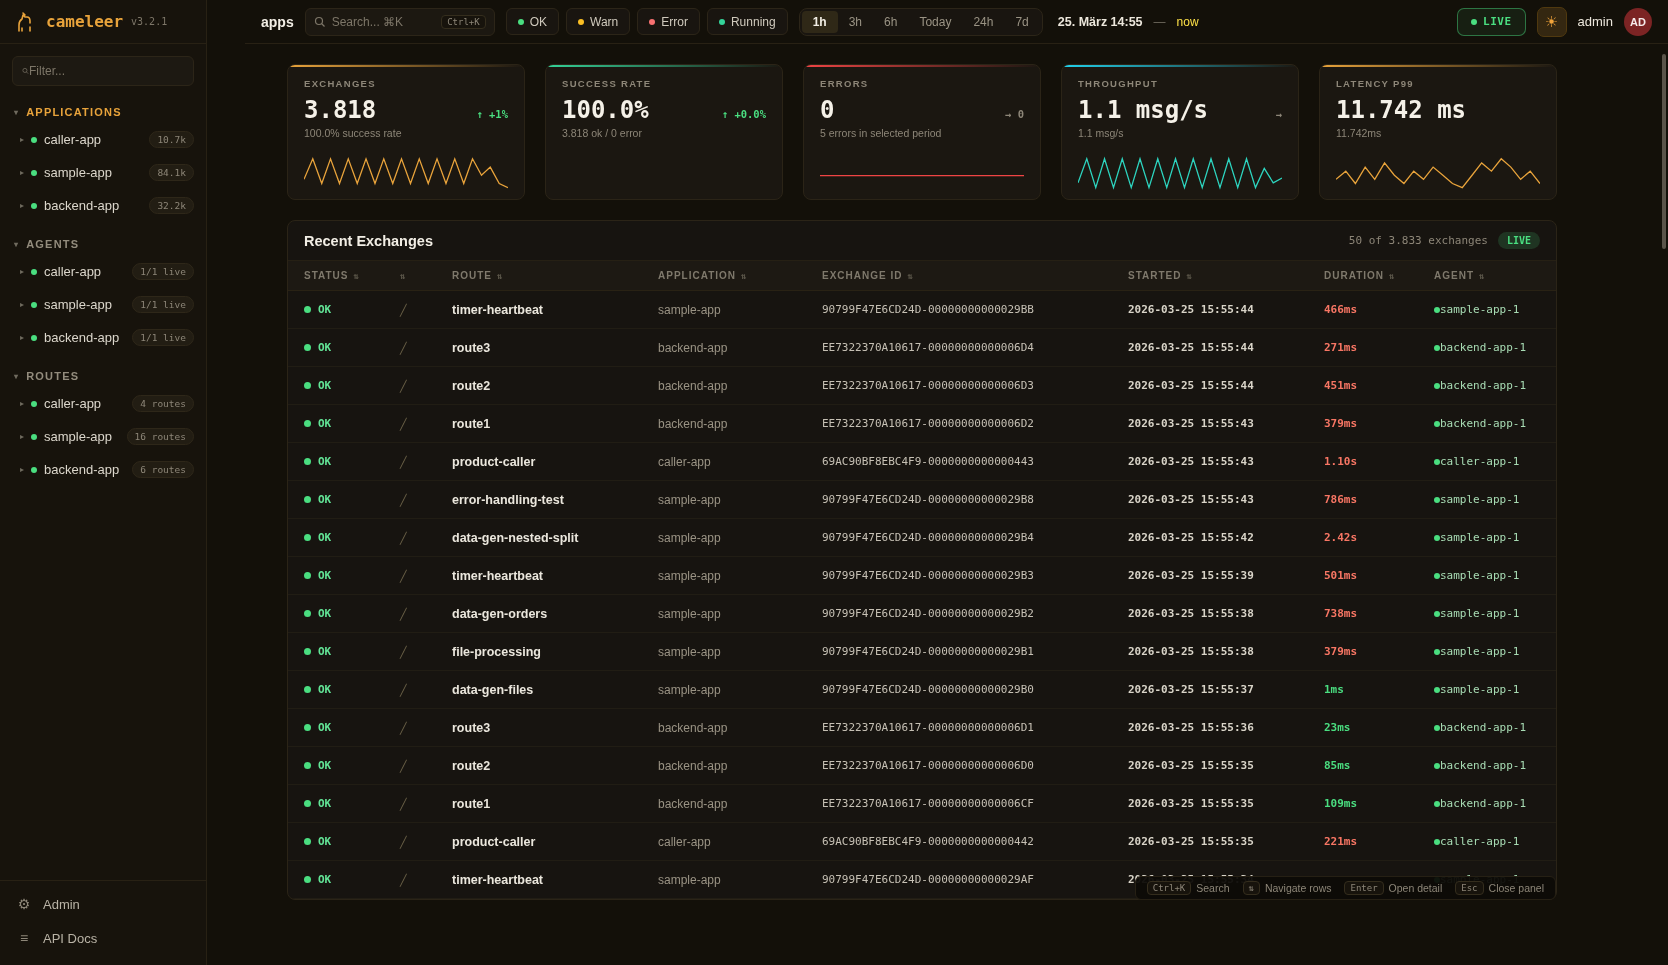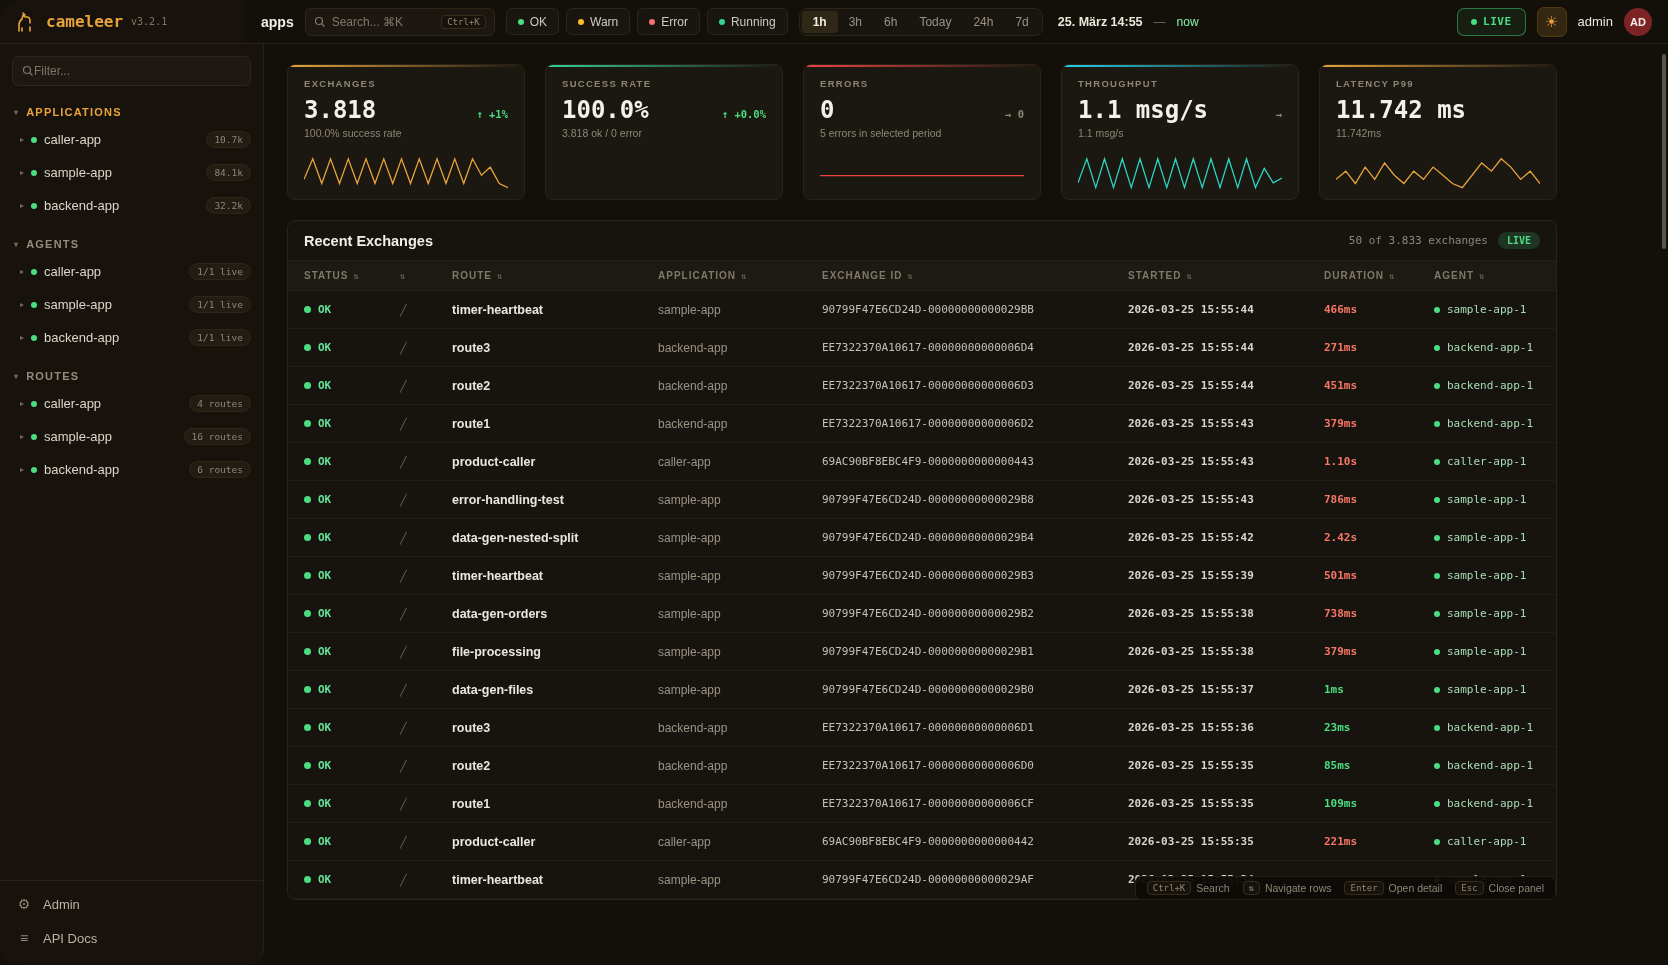--- a/index.html
+++ b/index.html
@@ -2,21 +2,21 @@
 <html><head>
 <meta charset="utf-8">
 <style>
   * { margin:0; padding:0; box-sizing:border-box; }
   html,body { width:1668px; height:965px; overflow:hidden; }
   body { background:#131009; color:#ece7dc; font-family:"Liberation Sans",sans-serif; position:relative; }
   .mono { font-family:"DejaVu Sans Mono",monospace; }
   button { background:none; border:none; color:inherit; font:inherit; cursor:pointer; }
 
   
-  .sidebar { position:absolute; left:0; top:0; width:264px; height:965px; background:#17130c; border-right:1px solid #282114; display:flex; flex-direction:column;border-radius:18px; }
+  .sidebar { position:absolute; left:0; top:0; width:207px; height:965px; background:#17130c; border-right:1px solid #282114; display:flex; flex-direction:column; }
   .logo-row { height:44px; display:flex; align-items:center; gap:8px; padding:0 14px; border-bottom:1px solid #282114; cursor:pointer; }
   .logo-name { font-family:"DejaVu Sans Mono",monospace; font-weight:bold; font-size:16px; color:#e8a33b; }
   .logo-ver { font-family:"DejaVu Sans Mono",monospace; font-size:10px; color:#7d7668; }
   .filter-box { margin:12px 12px 4px; height:30px; background:#1d1912; border:1px solid #2c2518; border-radius:6px; display:flex; align-items:center; padding:0 9px; }
   .filter-box input { flex:1; background:transparent; border:none; outline:none; color:#d6d1c6; font-size:12px; }
   .filter-box input::placeholder { color:#7d7668; }
   .nav-label { padding:16px 16px 4px; font-size:9.5px; letter-spacing:1.8px; color:#6f6a5e; font-weight:bold; }
   .section { padding-top:8px; }
   .section-title { display:flex; align-items:center; gap:7px; padding:8px 14px 5px; font-size:11px; font-weight:bold; letter-spacing:1.2px; color:#938c7d; cursor:pointer; }
   .section-title.accent { color:#e8a33b; }
@@ -36,21 +36,21 @@
   .search input { flex:1; min-width:0; background:transparent; border:none; outline:none; color:#d6d1c6; font-size:12px; }
   .search input::placeholder { color:#7d7668; }
   .kbd { font-family:"DejaVu Sans Mono",monospace; font-size:9px; color:#8d8678; background:#17130c; border:1px solid #343-; border:1px solid #342d1d; border-radius:4px; padding:1px 5px; white-space:nowrap; }
   .chips { display:flex; gap:7px; }
   .chip { height:27px; display:flex; align-items:center; gap:6px; padding:0 11px; background:#191510; border:1px solid #2c2518; border-radius:6px; font-size:12px; color:#cfc9bc; cursor:pointer; }
   .ranges { display:flex; align-items:center; background:#191510; border:1px solid #2c2518; border-radius:8px; padding:2px; }
   .range-btn { padding:4px 11px; font-size:12px; color:#9a9384; border-radius:4px; }
   .range-btn.active { background:#2f2817; color:#f2eee5; font-weight:bold; }
   .datetime { font-size:12.5px; font-weight:bold; color:#ece7dc; margin-left:4px; white-space:nowrap;text-align:right; }
   .dash { color:#6f6a5e; font-size:12px; }
-  .now-label { color:#86efac; font-size:12px; }
+  .now-label { color:#fde047; font-size:12px; }
   .tb-right { margin-left:auto; display:flex; align-items:center; gap:11px; }
   .live-btn { display:flex; align-items:center; gap:6px; height:28px; padding:0 13px; border-radius:7px; border:1px solid rgba(74,222,128,.45); background:rgba(74,222,128,.08); color:#4ade80; font-size:11px; font-weight:bold; font-family:"DejaVu Sans Mono",monospace; letter-spacing:.5px; }
   .theme-btn { width:30px; height:30px; border-radius:7px; background:#342711; border:1px solid #50390f; color:#f0a33b; font-size:15px; display:flex; align-items:center; justify-content:center; }
   .user { font-size:13px; color:#ece7dc; }
   .avatar { width:28px; height:28px; border-radius:50%; background:#7c2424; color:#f7ecec; font-size:11px; font-weight:bold; display:flex; align-items:center; justify-content:center; cursor:pointer; }
 
   
   .main { position:absolute; left:287px; top:44px; width:1270px; }
   .stats { display:grid; grid-template-columns:repeat(5,1fr); gap:20px; margin-top:20px; }
   .card { position:relative; height:136px; background:#1b1711; border:1px solid #2b2417; border-radius:8px; padding:13px 16px; overflow:hidden; cursor:pointer; }
@@ -77,21 +77,21 @@
   .status-cell { display:flex; align-items:center; gap:7px; font-family:"DejaVu Sans Mono",monospace; font-size:11px; font-weight:bold; color:#62e496; }
   .status-cell .dot { width:7px; height:7px; }
   .route-glyph { color:#6b6148; font-size:11px; }
   .route-cell { color:#ebe7dd; font-weight:bold; font-size:12.5px; }
   .app-cell { color:#9a9384; }
   .id-cell { font-size:11px; color:#c6c0b4; }
   .started-cell { font-size:11px; font-weight:bold; color:#d9d4c8; }
   .dur-cell { font-size:11px; font-weight:bold; }
   .dur-cell.slow { color:#f87664; }
   .dur-cell.fast { color:#4ade80; }
-  .agent-cell { display:flex; align-items:center; gap:7px; }
+  .agent-cell { display:flex; align-items:center; }
   .agent-label { font-size:11px; color:#a8dcb4; }
 
   
   .hints { position:absolute; top:876px; right:112px; height:24px; display:flex; align-items:center; gap:13px; padding:0 11px; background:rgba(13,11,7,.95); border:1px solid #262014; border-radius:6px; font-size:10.5px; color:#8d8678; }
   .hint { display:flex; align-items:center; gap:5px; white-space:nowrap; }
   .scrollthumb { position:absolute; right:2px; top:54px; width:4px; height:195px; background:#5a544a; border-radius:2px; cursor:pointer; }
 </style>
 </head>
 <body>
 

